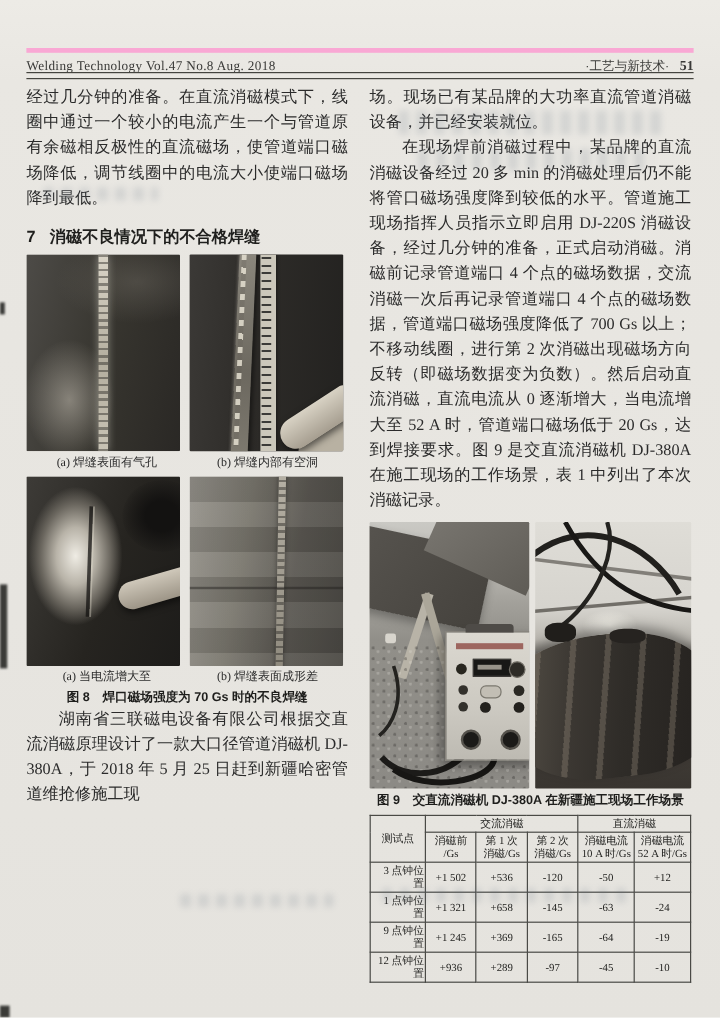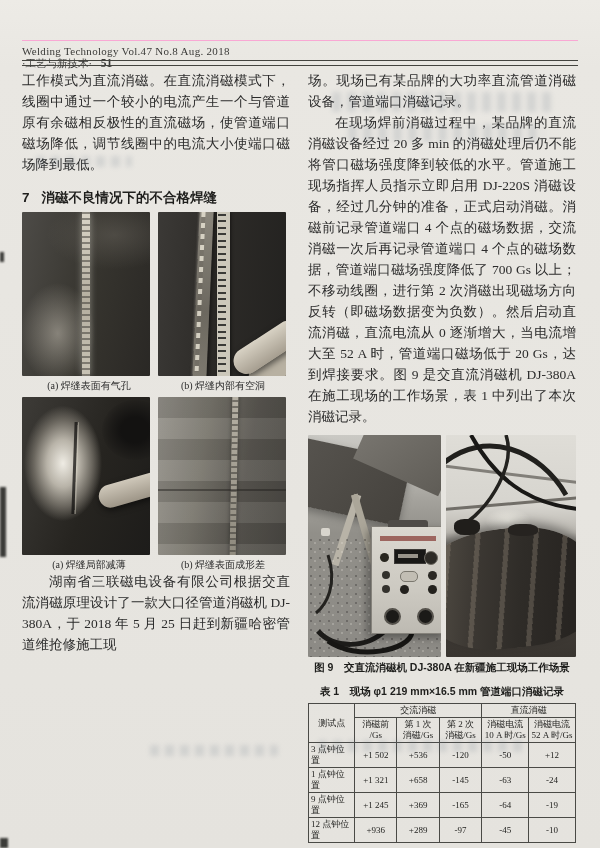--- a/index.html
+++ b/index.html
@@ -3,22 +3,22 @@
 <meta charset="utf-8">
 <style>
   html,body{margin:0;padding:0;width:600px;height:848px;overflow:hidden;}
   body{
     background:linear-gradient(180deg,#edebe6 0%,#e9e7e2 8%,#e7e5e0 60%,#e5e3de 100%);
     font-family:"Liberation Serif","DejaVu Serif",serif;
     color:#2b2b2b;
     position:relative;
   }
   
-  .hdr{position:absolute;left:22px;right:22px;top:40px;border-top:1px solid #f9a8d4;padding-top:4px;
-       font-size:11px;color:#3a3a38;display:flex;justify-content:space-between;align-items:baseline;flex-direction:column;}
+  .hdr{position:absolute;left:22px;right:22px;top:40px;border-top:4px solid #f9a8d4;padding-top:4px;
+       font-size:11px;color:#3a3a38;display:flex;justify-content:space-between;align-items:baseline;}
   .hdr .jl{letter-spacing:.3px;}
   .hdr .sec{font-family:"Liberation Sans","DejaVu Sans",sans-serif;font-size:10.5px;}
   .hdr .pg{font-weight:bold;margin-left:6px;font-size:11.5px;}
   .rule{position:absolute;left:22px;right:22px;top:60px;height:4px;
         border-top:1.6px solid #44443f;border-bottom:1px solid #44443f;}
   
   .col{position:absolute;top:70px;width:268px;font-size:13.5px;line-height:21px;text-align:justify;}
   .col-l{left:22px;}
   .col-r{left:308px;}
   p{margin:0;}
@@ -131,40 +131,40 @@
   .wallglow{position:absolute;left:30%;top:33%;width:46px;height:26px;border-radius:50%;
     background:radial-gradient(rgba(240,238,230,.9),rgba(240,238,230,0) 70%);}
   
   .tbl-title{font-family:"Liberation Sans","DejaVu Sans",sans-serif;font-weight:bold;font-size:10.5px;
     text-align:center;margin-top:10px;line-height:14px;color:#1e1e1c;}
   table.rec{border-collapse:collapse;margin-top:5px;width:268px;font-size:9px;line-height:11px;
     font-family:"Liberation Serif","DejaVu Serif",serif;color:#232321;}
   table.rec th,table.rec td{border:1px solid #4a4a46;padding:1px 1px;text-align:center;font-weight:normal;}
   table.rec{border:1.5px solid #3a3a36;}
   table.rec th{white-space:pre-line;}
-  table.rec td.lab{text-align:left;padding-left:2px;}
+  table.rec td.lab{text-align:right;padding-left:2px;}
   
   .ghost{position:absolute;filter:blur(2.5px);opacity:.15;border-radius:2px;
     background:repeating-linear-gradient(90deg,#5c6b7c 0 9px,transparent 9px 15px);}
   .smudge{position:absolute;background:#3b3b38;filter:blur(1px);}
 </style>
 </head>
 <body>
 
 <div class="hdr">
   <span class="jl">Welding Technology  Vol.47  No.8  Aug. 2018</span>
   <span>
     <span class="sec">·工艺与新技术·</span>
     <span class="pg">51</span>
   </span>
 </div>
 <div class="rule"></div>
 
 <div class="col col-l">
-  <p>工作模式为直流消磁。在直流消磁模式下，线圈中通过一个较小的电流产生一个与管道原有余磁相反极性的直流磁场，使管道端口磁场降低，调节线圈中的电流大小使端口磁场降到最低。</p>
+  <p>经过几分钟的准备。在直流消磁模式下，线圈中通过一个较小的电流产生一个与管道原有余磁相反极性的直流磁场，使管道端口磁场降低，调节线圈中的电流大小使端口磁场降到最低。</p>
 
   <h3 class="shead">
     <span class="n">7</span><span>消磁不良情况下的不合格焊缝</span>
   </h3>
 
   <div class="photorow">
     <div class="ph f7a">
       <div class="weld7a"></div>
     </div>
     <div class="ph f7b">
@@ -185,29 +185,30 @@
       <div class="shadow8a"></div>
       <div class="crack8a"></div>
       <div class="finger8a"></div>
     </div>
     <div class="ph f8b">
       <div class="weld8b"></div>
       <div class="scratch8b"></div>
     </div>
   </div>
   <div class="subcaps">
-    <span>(a) 焊缝局部减薄</span>
+    <span>(a) 当电流增大至</span>
     <span>(b) 焊缝表面成形差</span>
   </div>
+  <div class="figcap">图 8　焊口磁场强度为 70 Gs 时的不良焊缝</div>
 
   <p class="ind">湖南省三联磁电设备有限公司根据交直流消磁原理设计了一款大口径管道消磁机 DJ-380A，于 2018 年 5 月 25 日赶到新疆哈密管道维抢修施工现</p>
 </div>
 
 <div class="col col-r">
-  <p>场。现场已有某品牌的大功率直流管道消磁设备，管道端口消磁记录。</p>
+  <p>场。现场已有某品牌的大功率直流管道消磁设备，并已经安装就位。</p>
   <p class="ind">在现场焊前消磁过程中，某品牌的直流消磁设备经过 20 多 min 的消磁处理后仍不能将管口磁场强度降到较低的水平。管道施工现场指挥人员指示立即启用 DJ-220S 消磁设备，经过几分钟的准备，正式启动消磁。消磁前记录管道端口 4 个点的磁场数据，交流消磁一次后再记录管道端口 4 个点的磁场数据，管道端口磁场强度降低了 700 Gs 以上；不移动线圈，进行第 2 次消磁出现磁场方向反转（即磁场数据变为负数）。然后启动直流消磁，直流电流从 0 逐渐增大，当电流增大至 52 A 时，管道端口磁场低于 20 Gs，达到焊接要求。图 9 是交直流消磁机 DJ-380A 在施工现场的工作场景，表 1 中列出了本次消磁记录。</p>
 
   <div class="photorow" style="gap:5px;margin-top:8px">
     <div class="ph f9a">
       <div class="tarp1"></div>
       <div class="tarp2"></div>
       <div class="leg1"></div>
       <div class="leg2"></div>
       <div class="gravel"></div>
       <div class="cup"></div>
@@ -241,21 +242,20 @@
         <path d="M60,0 C70,30 45,70 20,88" stroke="#23221f" stroke-width="3.5" fill="none"></path>
       </svg>
       <div class="wallglow"></div>
       <div class="pipe"></div>
       <div class="gear1"></div>
       <div class="gear2"></div>
     </div>
   </div>
   <div class="figcap">图 9　交直流消磁机 DJ-380A 在新疆施工现场工作场景</div>
 
-  <div class="tbl-title">表 1　现场 φ1 219 mm×16.5 mm 管道端口消磁记录</div>
   <table class="rec">
     <tbody>
         <tr>
       <th rowspan="2" style="width:48px">测试点</th>
       <th colspan="3">交流消磁</th>
       <th colspan="2">直流消磁</th>
     </tr>
     <tr>
       <th style="width:42px">消磁前
 /Gs</th>

